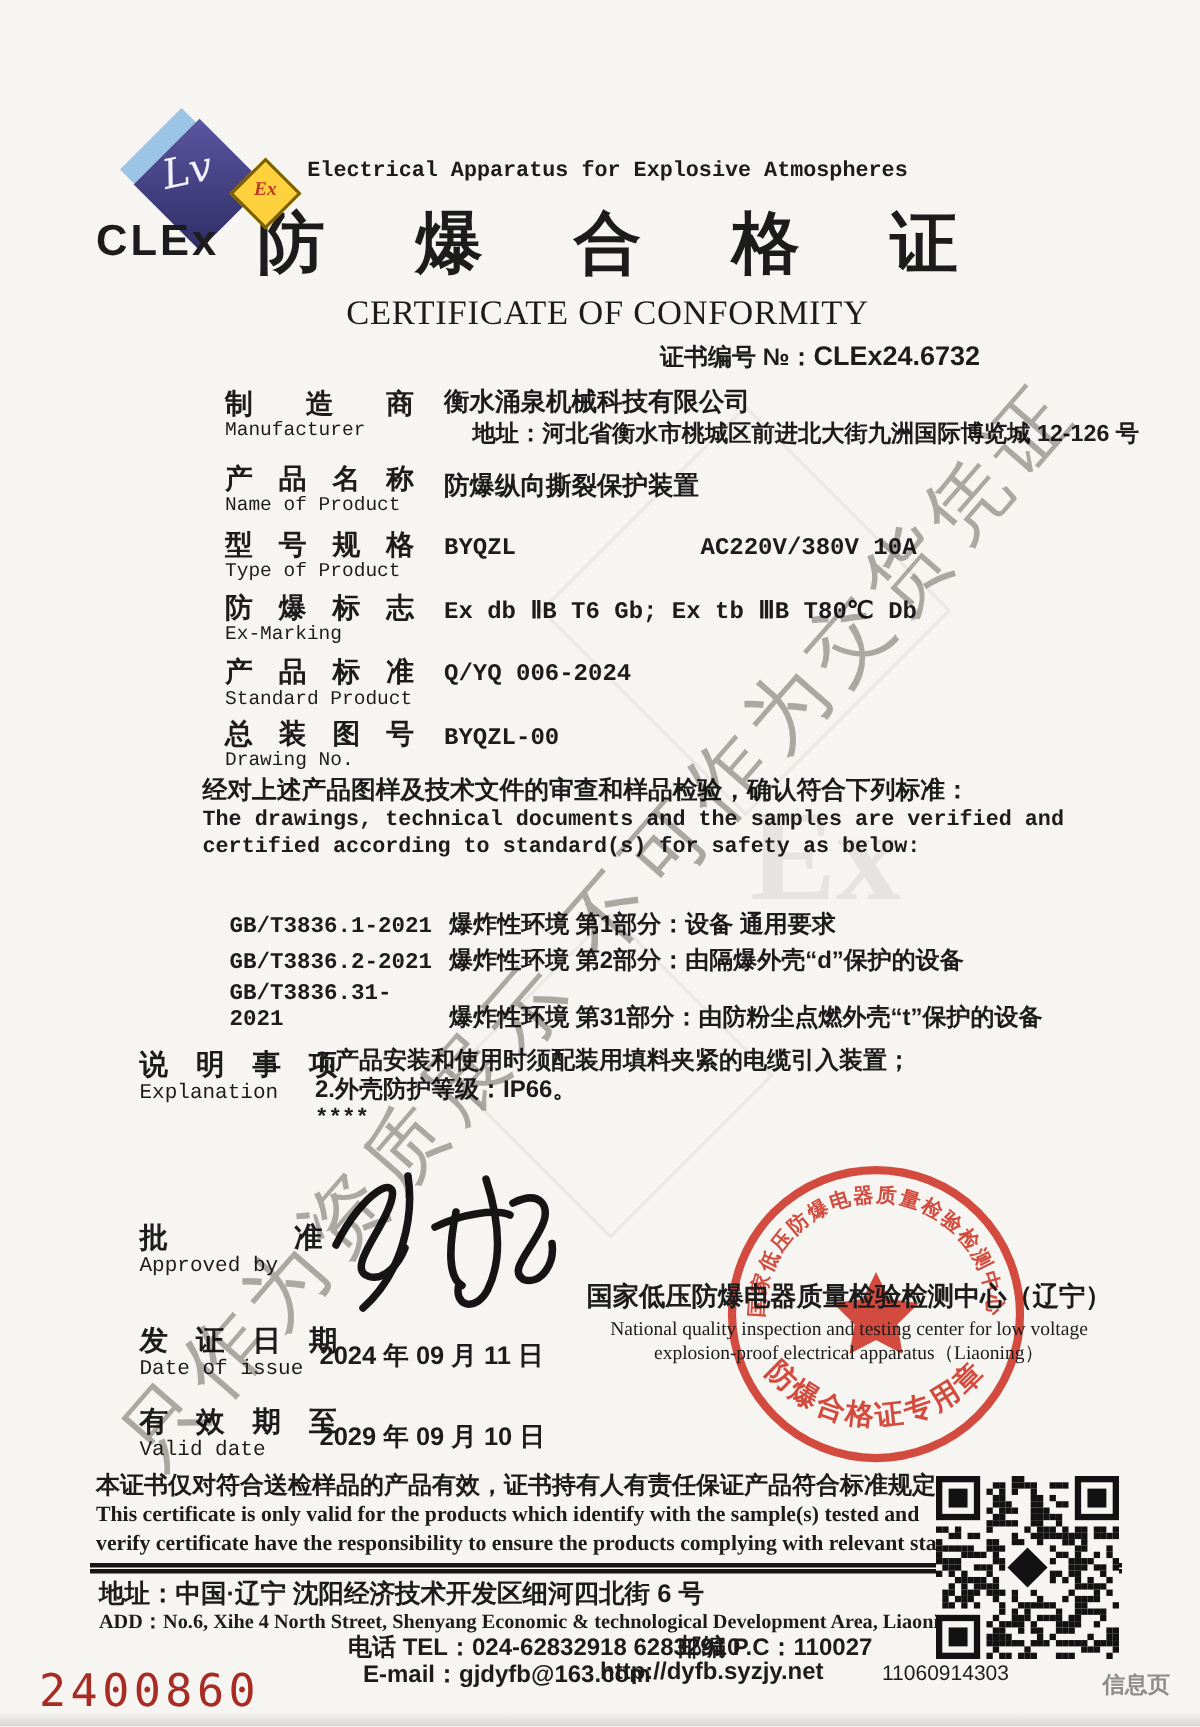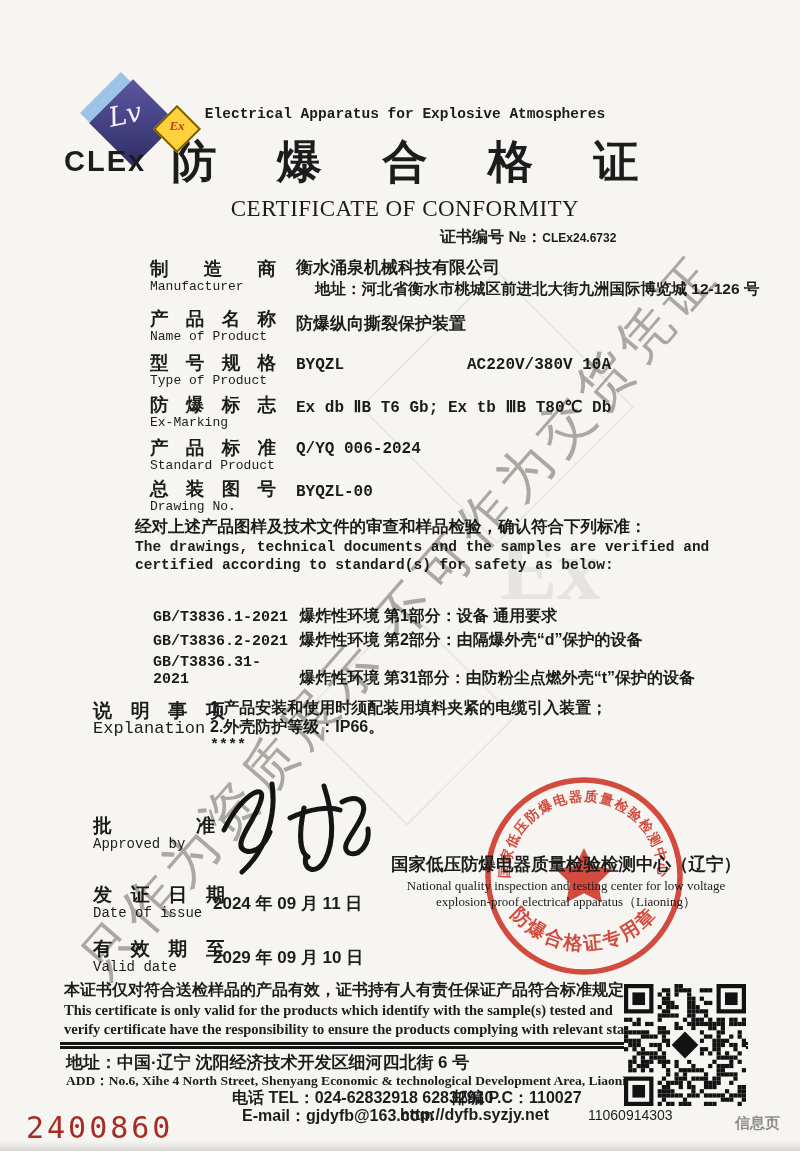--- a/index.html
+++ b/index.html
@@ -30,21 +30,21 @@
   .logo-name{left:64px;top:145px;font-size:29px;font-weight:700;letter-spacing:2px;}
 
   
   .title-cn{left:160px;top:76px;width:490px;text-align:center;font-size:22px;font-weight:700;letter-spacing:15px;}
   .title-en{left:120px;top:106px;width:570px;text-align:center;font-size:14.5px;font-weight:600;
     font-family:"Liberation Mono",monospace;}
   .cert-title-cn{left:120px;top:132px;width:570px;text-align:center;font-size:45px;font-weight:700;letter-spacing:24px;text-indent:24px;}
   .cert-title-en{left:120px;top:196px;width:570px;text-align:center;font-size:23px;letter-spacing:.5px;
     font-family:"Liberation Serif",serif;}
   .cert-no{left:440px;top:227px;font-size:16px;font-weight:700;}
-  .cert-no b{font-size:12px;font-family:"Liberation Sans",sans-serif;}
+  .cert-no b{font-size:18px;font-family:"Liberation Sans",sans-serif;}
 
   
   .flabel{width:126px;}
   .flabel .cn{font-size:18.5px;font-weight:700;text-align:justify;text-align-last:justify;line-height:21px;}
   .flabel .en{font-size:13px;font-family:"Liberation Mono",monospace;white-space:nowrap;line-height:16px;}
   .fval{font-size:17px;font-weight:700;}
   .fval-mono{font-family:"Liberation Mono",monospace;font-size:16px;font-weight:700;}
   .sub-addr{font-size:15.5px;font-weight:700;}
 
   .verify-cn{left:135px;top:516px;font-size:16.5px;font-weight:700;}
@@ -160,21 +160,21 @@
     <span class="std-code">GB/T3836.2-2021</span>
     <span class="std-desc">爆炸性环境 第2部分：由隔爆外壳“d”保护的设备</span>
   </div>
   <div class="abs std-row" style="top:654px;">
     <span class="std-code">GB/T3836.31-2021</span>
     <span class="std-desc">爆炸性环境 第31部分：由防粉尘点燃外壳“t”保护的设备</span>
   </div>
 
   <div class="abs flabel" style="left:93px;top:700px;width:132px;">
     <div class="cn" style="font-size:19px;">说明事项</div>
-    <div class="en" style="font-size:17px;">Explanation</div>
+    <div class="en" style="font-size:14px;">Explanation</div>
   </div>
   <div class="abs" style="left:210px;top:698px;">
     <div class="exp-line">1.产品安装和使用时须配装用填料夹紧的电缆引入装置；</div>
     <div class="exp-line">2.外壳防护等级：IP66。</div>
     <div class="exp-line stars">****</div>
   </div>
 
   <div class="abs flabel" style="left:93px;top:815px;width:122px;">
     <div class="cn" style="font-size:19px;">批准</div>
     <div class="en" style="font-size:14px;">Approved by</div>

